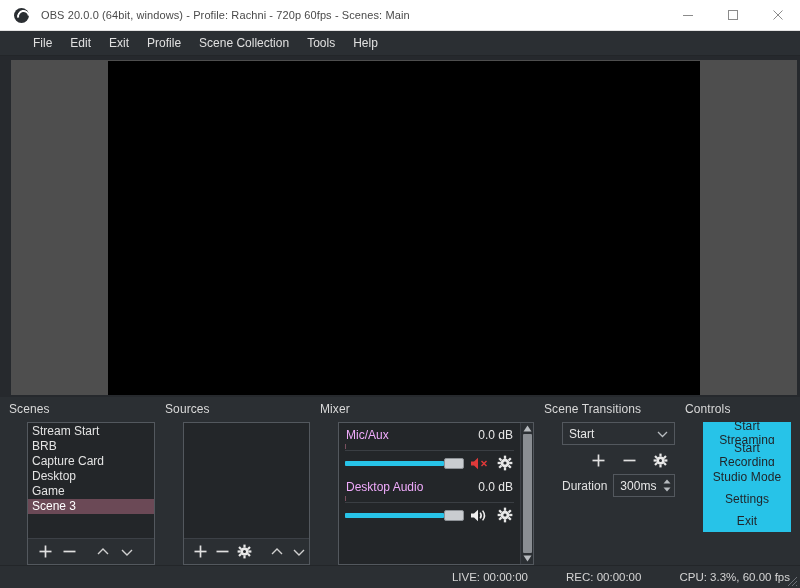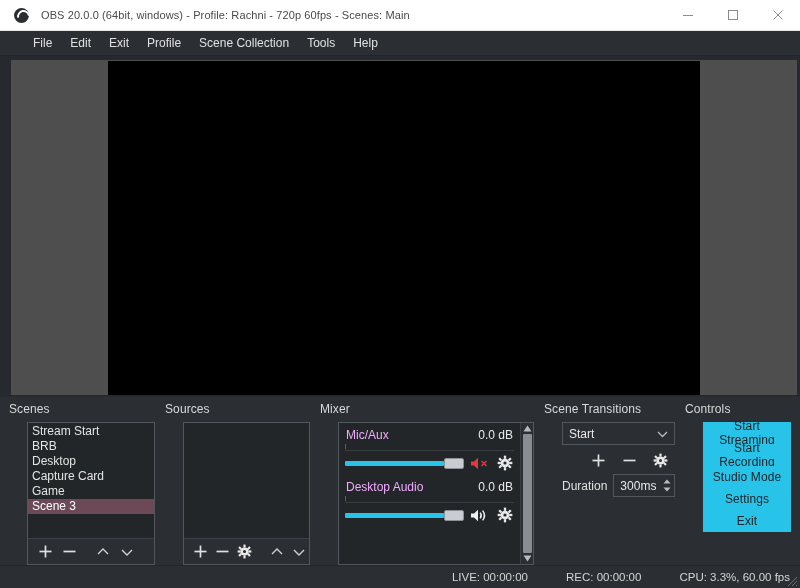--- a/index.html
+++ b/index.html
@@ -182,22 +182,22 @@
 
   <div class="docks">
 
     <div class="dock w-scenes">
       <div class="dock-title">Scenes</div>
       <div class="dock-body">
         <div class="listbox">
           <div class="list">
             <div class="list-item">Stream Start</div>
             <div class="list-item">BRB</div>
+            <div class="list-item">Capture Card</div>
             <div class="list-item">Desktop</div>
-            <div class="list-item">Capture Card</div>
             <div class="list-item">Game</div>
             <div class="list-item selected">Scene 3</div>
           </div>
           <div class="toolbar">
             <div class="tb-icon">
               <svg width="15" height="15" viewBox="0 0 15 15">
                   <line x1="7.5" y1="1.5" x2="7.5" y2="13.5" stroke="#e0e0e0" stroke-width="1.7"></line>
                   <line x1="1.5" y1="7.5" x2="13.5" y2="7.5" stroke="#e0e0e0" stroke-width="1.7"></line>
                 </svg>
             </div>

